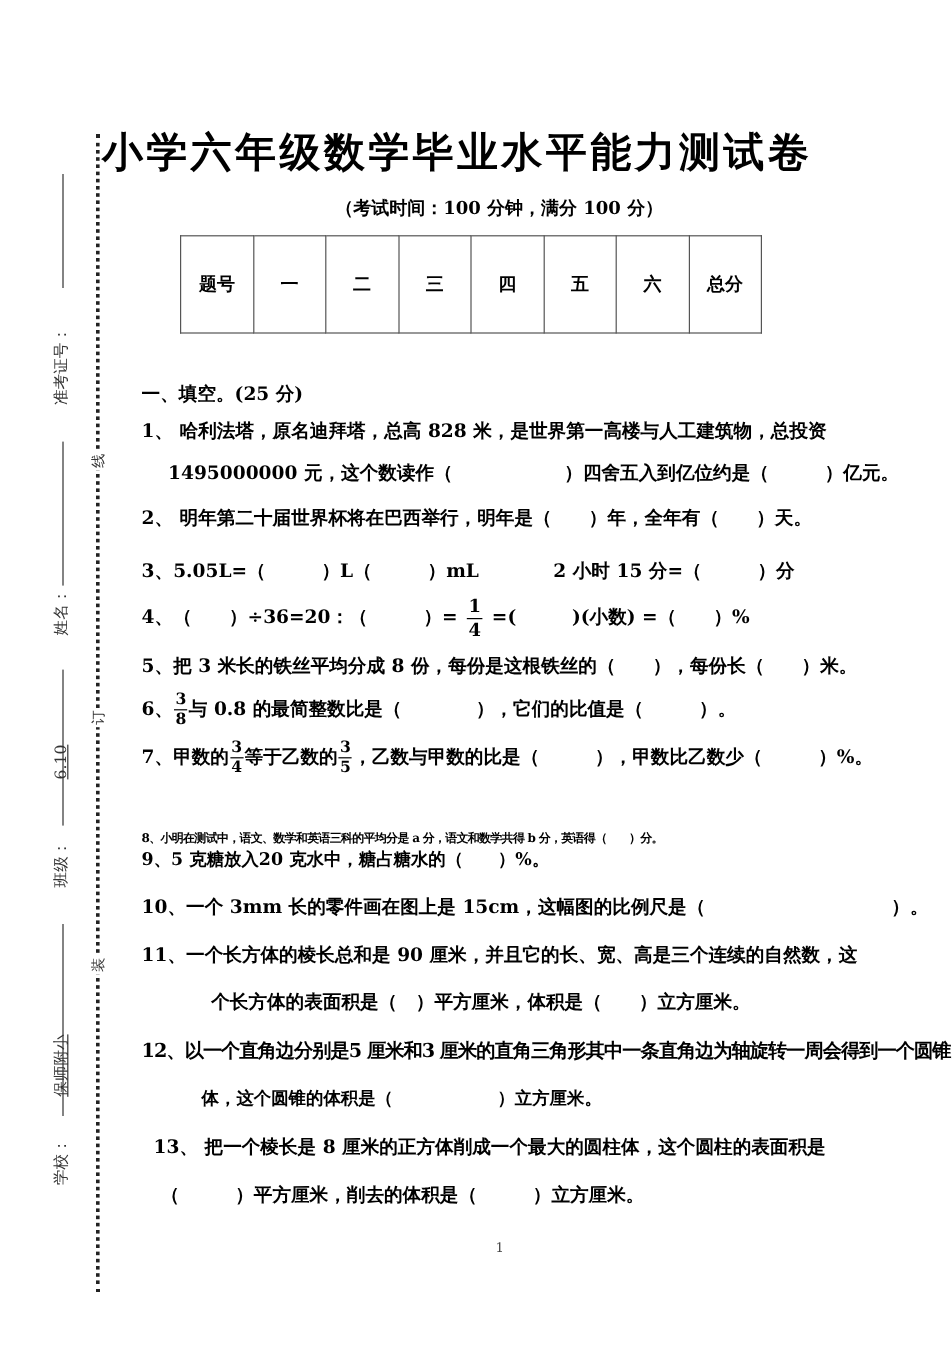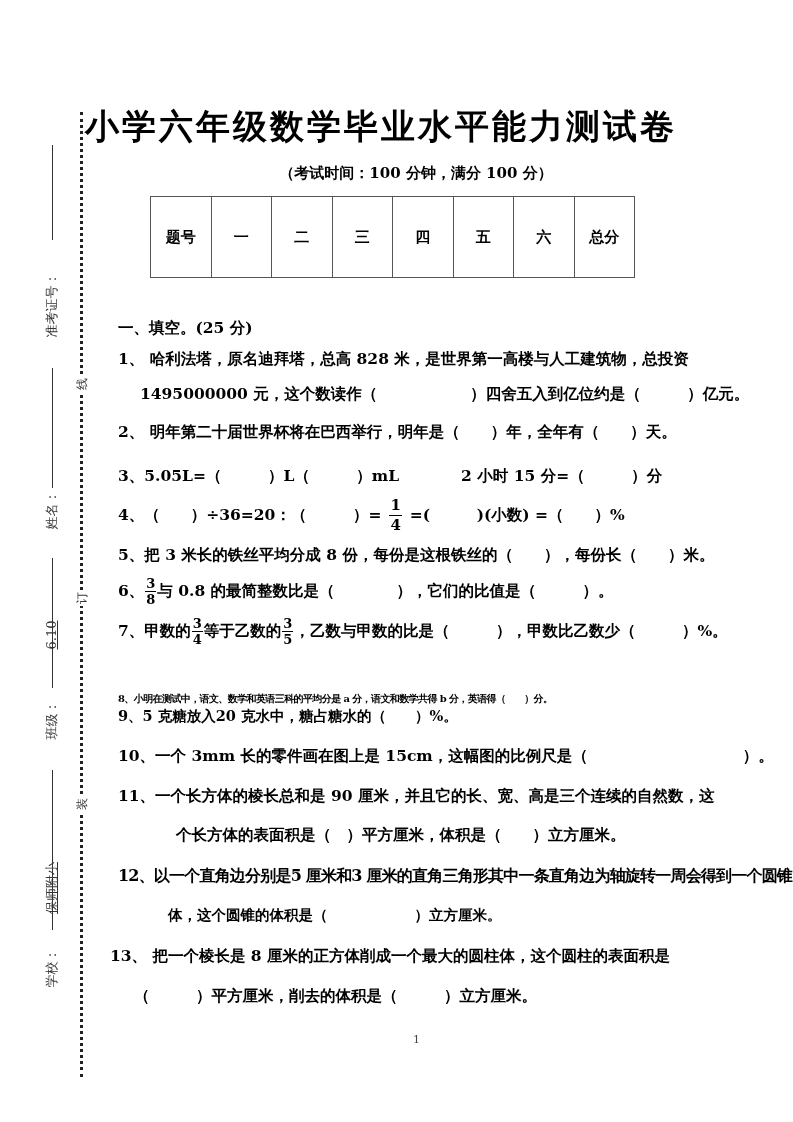--- a/index.html
+++ b/index.html
@@ -121,16 +121,16 @@
   <span>7、甲数的</span><span class="frac"><span class="num">3</span><span class="den">4</span></span><span>等于乙数的</span><span class="frac"><span class="num">3</span><span class="den">5</span></span><span>，乙数与甲数的比是（　　　），甲数比乙数少（　　　）%。</span>
 </div>
 
 <div class="line" style="left:118px;top:692px;font-size:10px;letter-spacing:-0.6px;">8、小明在测试中，语文、数学和英语三科的平均分是 a 分，语文和数学共得 b 分，英语得（　　）分。</div>
 <div class="line" style="left:118px;top:707px;font-size:14.5px;">9、5 克糖放入20 克水中，糖占糖水的（　　）%。</div>
 <div class="line" style="left:118px;top:746px;">10、一个 3mm 长的零件画在图上是 15cm，这幅图的比例尺是（　　　　　　　　　　）。</div>
 <div class="line" style="left:118px;top:786px;">11、一个长方体的棱长总和是 90 厘米，并且它的长、宽、高是三个连续的自然数，这</div>
 <div class="line" style="left:140px;top:825px;margin-left:36px;">个长方体的表面积是（　）平方厘米，体积是（　　）立方厘米。</div>
 <div class="line" style="left:118px;top:866px;font-size:16px;letter-spacing:-0.8px;">12、以一个直角边分别是5 厘米和3 厘米的直角三角形其中一条直角边为轴旋转一周会得到一个圆锥</div>
 <div class="line" style="left:148px;top:906px;font-size:14.5px;margin-left:20px;">体，这个圆锥的体积是（　　　　　　）立方厘米。</div>
-<div class="line" style="left:110px;top:946px;">13、 把一个棱长是 8 厘米的正方体削成一个最大的圆柱体，这个圆柱的表面积是</div>
+<div class="line" style="left:128px;top:946px;">13、 把一个棱长是 8 厘米的正方体削成一个最大的圆柱体，这个圆柱的表面积是</div>
 <div class="line" style="left:134px;top:986px;">（　　　）平方厘米，削去的体积是（　　　）立方厘米。</div>
 
 <div class="page-num">1</div>
 
 </body></html>

